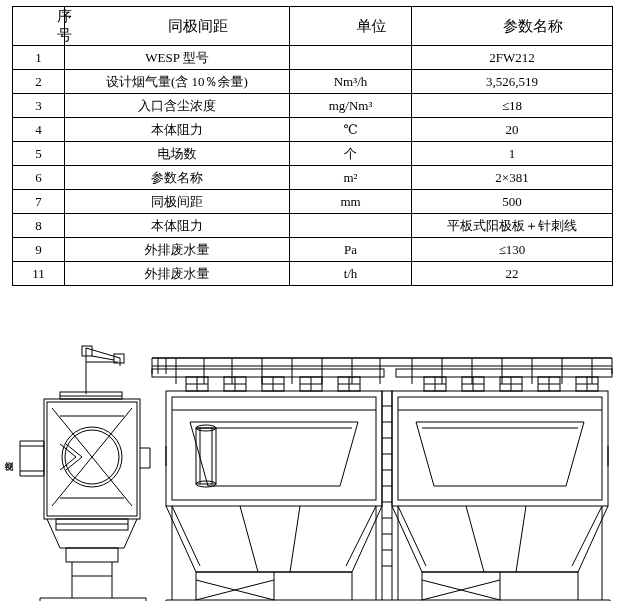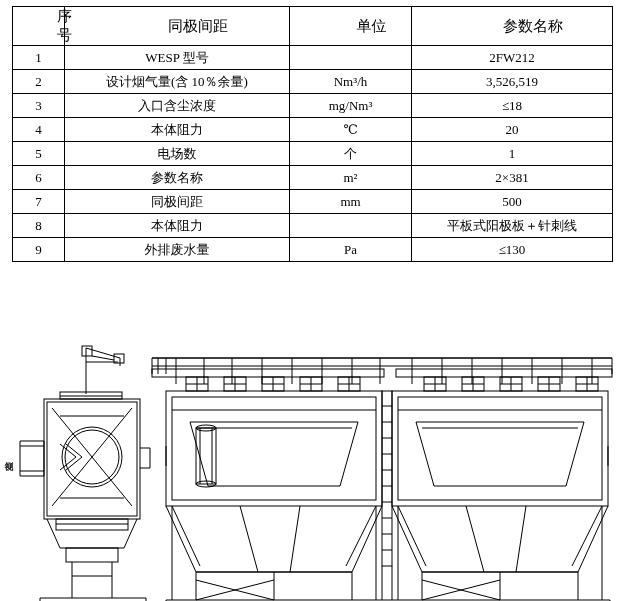--- a/index.html
+++ b/index.html
@@ -133,20 +133,26 @@
         <td>8</td>
         <td>本体阻力</td>
         <td></td>
         <td>平板式阳极板＋针刺线</td>
       </tr>
       <tr>
         <td>9</td>
         <td>外排废水量</td>
         <td>Pa</td>
         <td>≤130</td>
+      </tr>
+      <tr>
+        <td>11</td>
+        <td>外排废水量</td>
+        <td>t/h</td>
+        <td>22</td>
       </tr>
     </tbody>
   </table>
 
   <div class="side-label">侧视</div>
 
   <div class="drawing">
     <svg width="625" height="271" viewBox="0 0 625 271" xmlns="http://www.w3.org/2000/svg">
       <g fill="none" stroke="#000" stroke-width="1">
 

